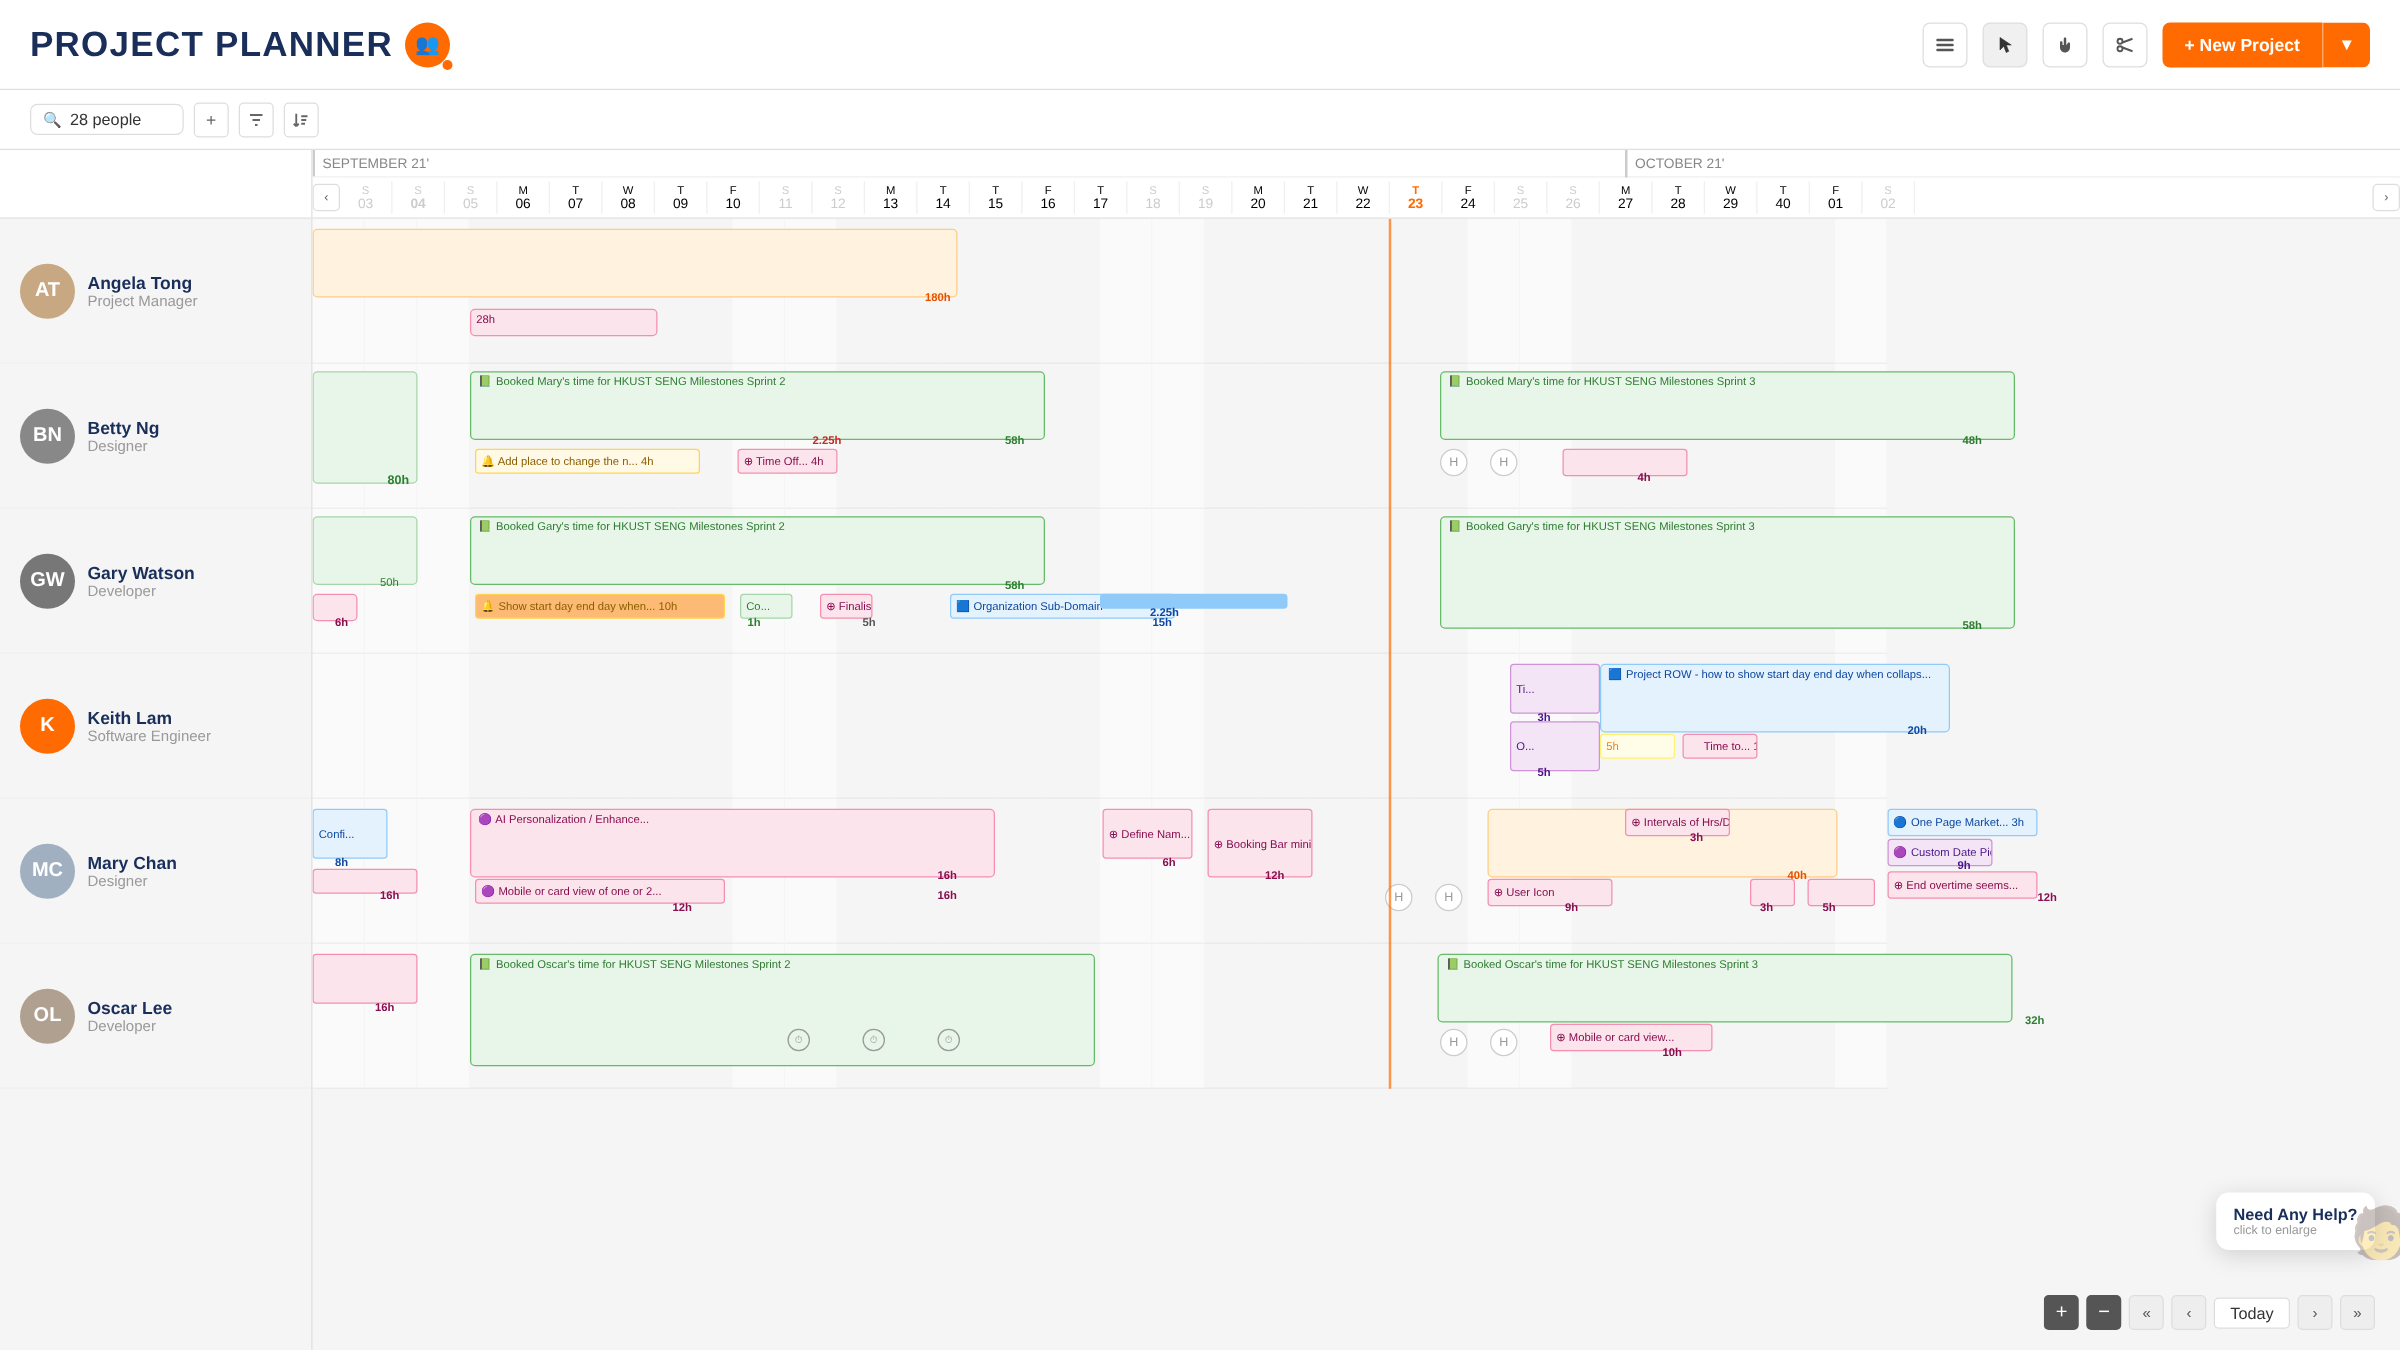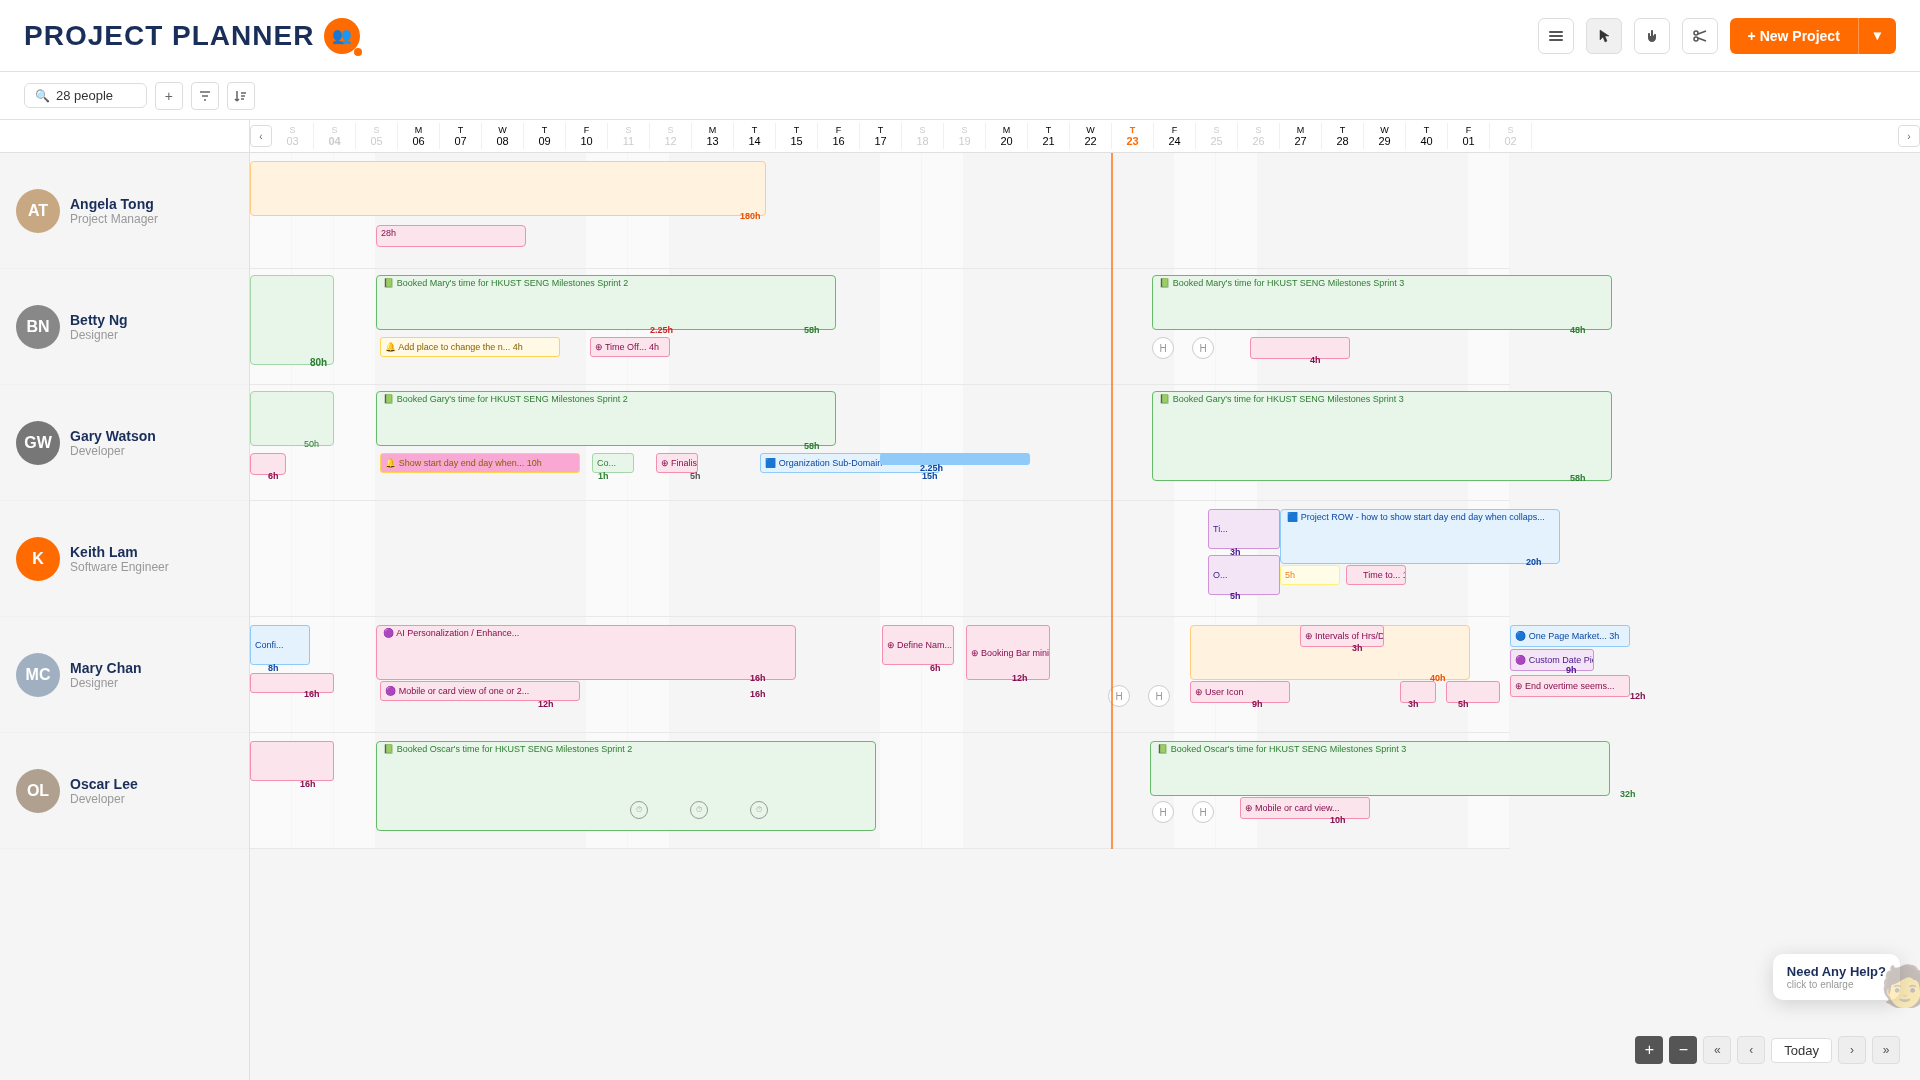--- a/index.html
+++ b/index.html
@@ -122,20 +122,24 @@
       </svg>
     </div>
   </div>
 
   <div class="main-layout">
 
     <div class="header-date-row">
       <div class="header-left-spacer"></div>
       <div class="header-dates">
 
+        <div style="display:flex; height:22px; font-size:11px; color:#888; position:relative; border-bottom:1px solid #f0f0f0;">
+          <span style="padding-left:6px; border-left:2px solid #ccc; line-height:22px;">SEPTEMBER 21'</span>
+          <span style="position:absolute; left:1050px; padding-left:6px; border-left:2px solid #ccc; line-height:22px;">OCTOBER 21'</span>
+        </div>
 
         <div style="display:flex; align-items:center; height:32px;">
           <div class="date-nav">‹</div>
           <div id="date-cells" style="display:flex; flex:1;">
               <div style="width: 42px; min-width: 42px; text-align: center; font-size: 11px; padding: 2px 0px; border-right: 1px solid rgb(240, 240, 240); color: rgb(204, 204, 204);">
                 <span style="display:block;font-size:9px;">S</span>
                 <span style="display:block;">03</span>
               </div>
               <div style="width: 42px; min-width: 42px; text-align: center; font-size: 11px; padding: 2px 0px; border-right: 1px solid rgb(240, 240, 240); color: rgb(204, 204, 204);">
                 <span style="display:block;font-size:9px;">S</span>
@@ -427,21 +431,21 @@
                 <div style="width: 42px; height: 100%; border-right: 1px solid rgb(245, 245, 245); flex-shrink: 0;"></div>
                 <div style="width: 42px; height: 100%; border-right: 1px solid rgb(245, 245, 245); flex-shrink: 0;"></div>
                 <div style="width: 42px; height: 100%; border-right: 1px solid rgb(245, 245, 245); flex-shrink: 0; background: rgb(250, 250, 250);"></div>
               </div>
               <div style="position: absolute; left: 0px; top: 6px; width: 84px; height: 55px; background: rgb(232, 245, 233); border: 1px solid rgb(165, 214, 167); border-radius: 4px;"></div>
               <div style="position: absolute; left: 54px; top: 54px; font-size: 9px; font-weight: 400; color: rgb(46, 125, 50);">50h</div>
               <div style="position: absolute; left: 0px; top: 68px; width: 36px; height: 22px; background: rgb(252, 228, 236); border: 1px solid rgb(244, 143, 177); border-radius: 4px;"></div>
               <div style="position: absolute; left: 18px; top: 86px; font-size: 9px; font-weight: 700; color: rgb(136, 14, 79);">6h</div>
               <div style="position: absolute; left: 126px; top: 6px; width: 460px; height: 55px; background: rgb(232, 245, 233); border: 1.5px solid rgb(102, 187, 106); border-radius: 4px; font-size: 9px; padding: 2px 6px; color: rgb(46, 125, 50);">📗 Booked Gary's time for HKUST SENG Milestones Sprint 2</div>
               <div style="position: absolute; left: 554px; top: 56px; font-size: 9px; font-weight: 700; color: rgb(46, 125, 50);">58h</div>
-              <div class="bar" style="left: 130px; top: 68px; width: 200px; height: 20px; background: #f9a8d4; border: 1px solid rgb(255, 213, 79); color: rgb(138, 96, 0); font-size: 9px; padding: 1px 4px; border-radius: 3px; position: absolute; overflow: hidden; white-space: nowrap; text-overflow: ellipsis;">🔔 Show start day end day when...  10h</div>
+              <div class="bar" style="left: 130px; top: 68px; width: 200px; height: 20px; background: #fdba74; border: 1px solid rgb(255, 213, 79); color: rgb(138, 96, 0); font-size: 9px; padding: 1px 4px; border-radius: 3px; position: absolute; overflow: hidden; white-space: nowrap; text-overflow: ellipsis;">🔔 Show start day end day when...  10h</div>
               <div class="bar" style="left: 342px; top: 68px; width: 42px; height: 20px; background: rgb(232, 245, 233); border: 1px solid rgb(165, 214, 167); color: rgb(46, 125, 50); font-size: 9px; padding: 1px 4px; border-radius: 3px; position: absolute; overflow: hidden; white-space: nowrap; text-overflow: ellipsis;">Co...</div>
               <div style="position: absolute; left: 348px; top: 86px; font-size: 9px; font-weight: 700; color: rgb(46, 125, 50);">1h</div>
               <div class="bar" style="left: 406px; top: 68px; width: 42px; height: 20px; background: rgb(252, 228, 236); border: 1px solid rgb(244, 143, 177); color: rgb(136, 14, 79); font-size: 9px; padding: 1px 4px; border-radius: 3px; position: absolute; overflow: hidden; white-space: nowrap; text-overflow: ellipsis;">⊕ Finalise...  2h</div>
               <div style="position: absolute; left: 440px; top: 86px; font-size: 9px; font-weight: 700; color: rgb(85, 85, 85);">5h</div>
               <div class="bar" style="left: 510px; top: 68px; width: 180px; height: 20px; background: rgb(227, 242, 253); border: 1px solid rgb(144, 202, 249); color: rgb(13, 71, 161); font-size: 9px; padding: 1px 4px; border-radius: 3px; position: absolute; overflow: hidden; white-space: nowrap; text-overflow: ellipsis;">🟦 Organization Sub-Domain</div>
               <div style="position: absolute; left: 672px; top: 86px; font-size: 9px; font-weight: 700; color: rgb(13, 71, 161);">15h</div>
               <div style="position: absolute; left: 630px; top: 68px; width: 150px; height: 12px; background: rgb(144, 202, 249); border-radius: 3px;"></div>
               <div style="position: absolute; left: 670px; top: 78px; font-size: 9px; font-weight: 700; color: rgb(13, 71, 161);">2.25h</div>
               <div style="position: absolute; left: 902px; top: 6px; width: 460px; height: 90px; background: rgb(232, 245, 233); border: 1.5px solid rgb(102, 187, 106); border-radius: 4px; font-size: 9px; padding: 2px 6px; color: rgb(46, 125, 50);">📗 Booked Gary's time for HKUST SENG Milestones Sprint 3</div>
               <div style="position: absolute; left: 1320px; top: 88px; font-size: 9px; font-weight: 700; color: rgb(46, 125, 50);">58h</div>

